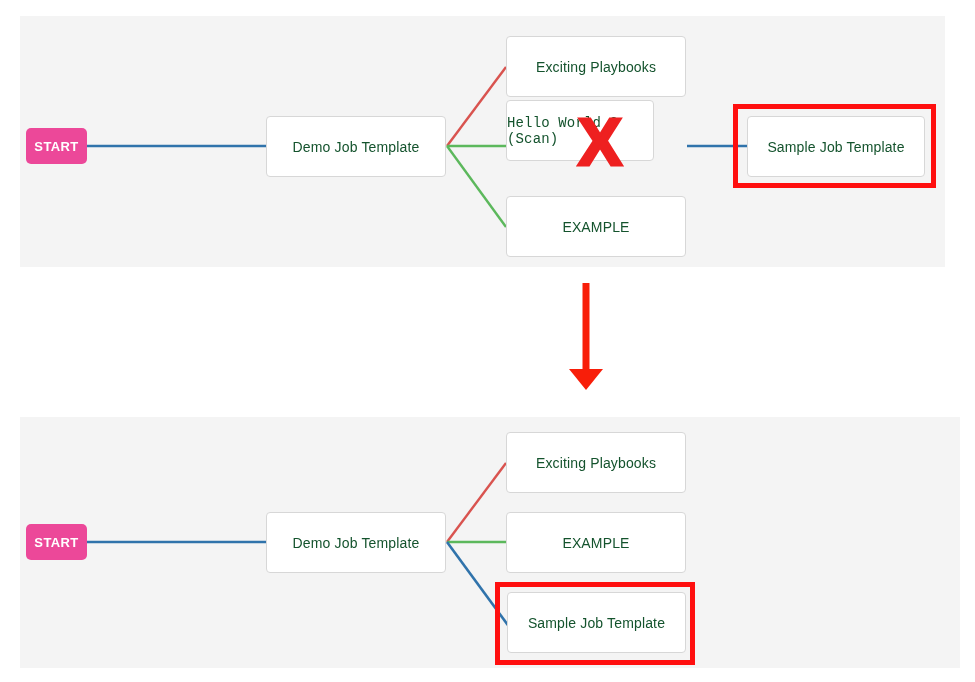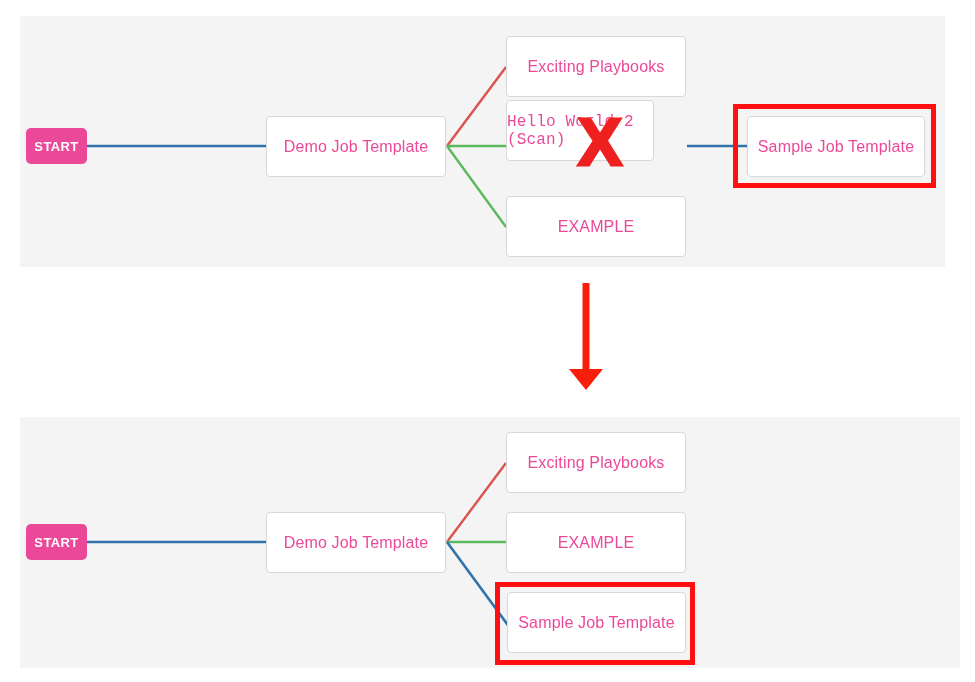--- a/index.html
+++ b/index.html
@@ -22,22 +22,22 @@
 
   .node{
     position:absolute;
     background:#ffffff;
     border:1px solid #d7d7d7;
     border-radius:4px;
     box-sizing:border-box;
     display:flex;
     align-items:center;
     justify-content:center;
-    color:#ec4899;
-    font-size:16px;
+    color:#14532d;
+    font-size:14px;
     letter-spacing:.15px;
     box-shadow:0 0 0 0 rgba(0,0,0,0);
   }
 
   .start-node{
     position:absolute;
     background:#ec4899;
     border-radius:5px;
     display:flex;
     align-items:center;

